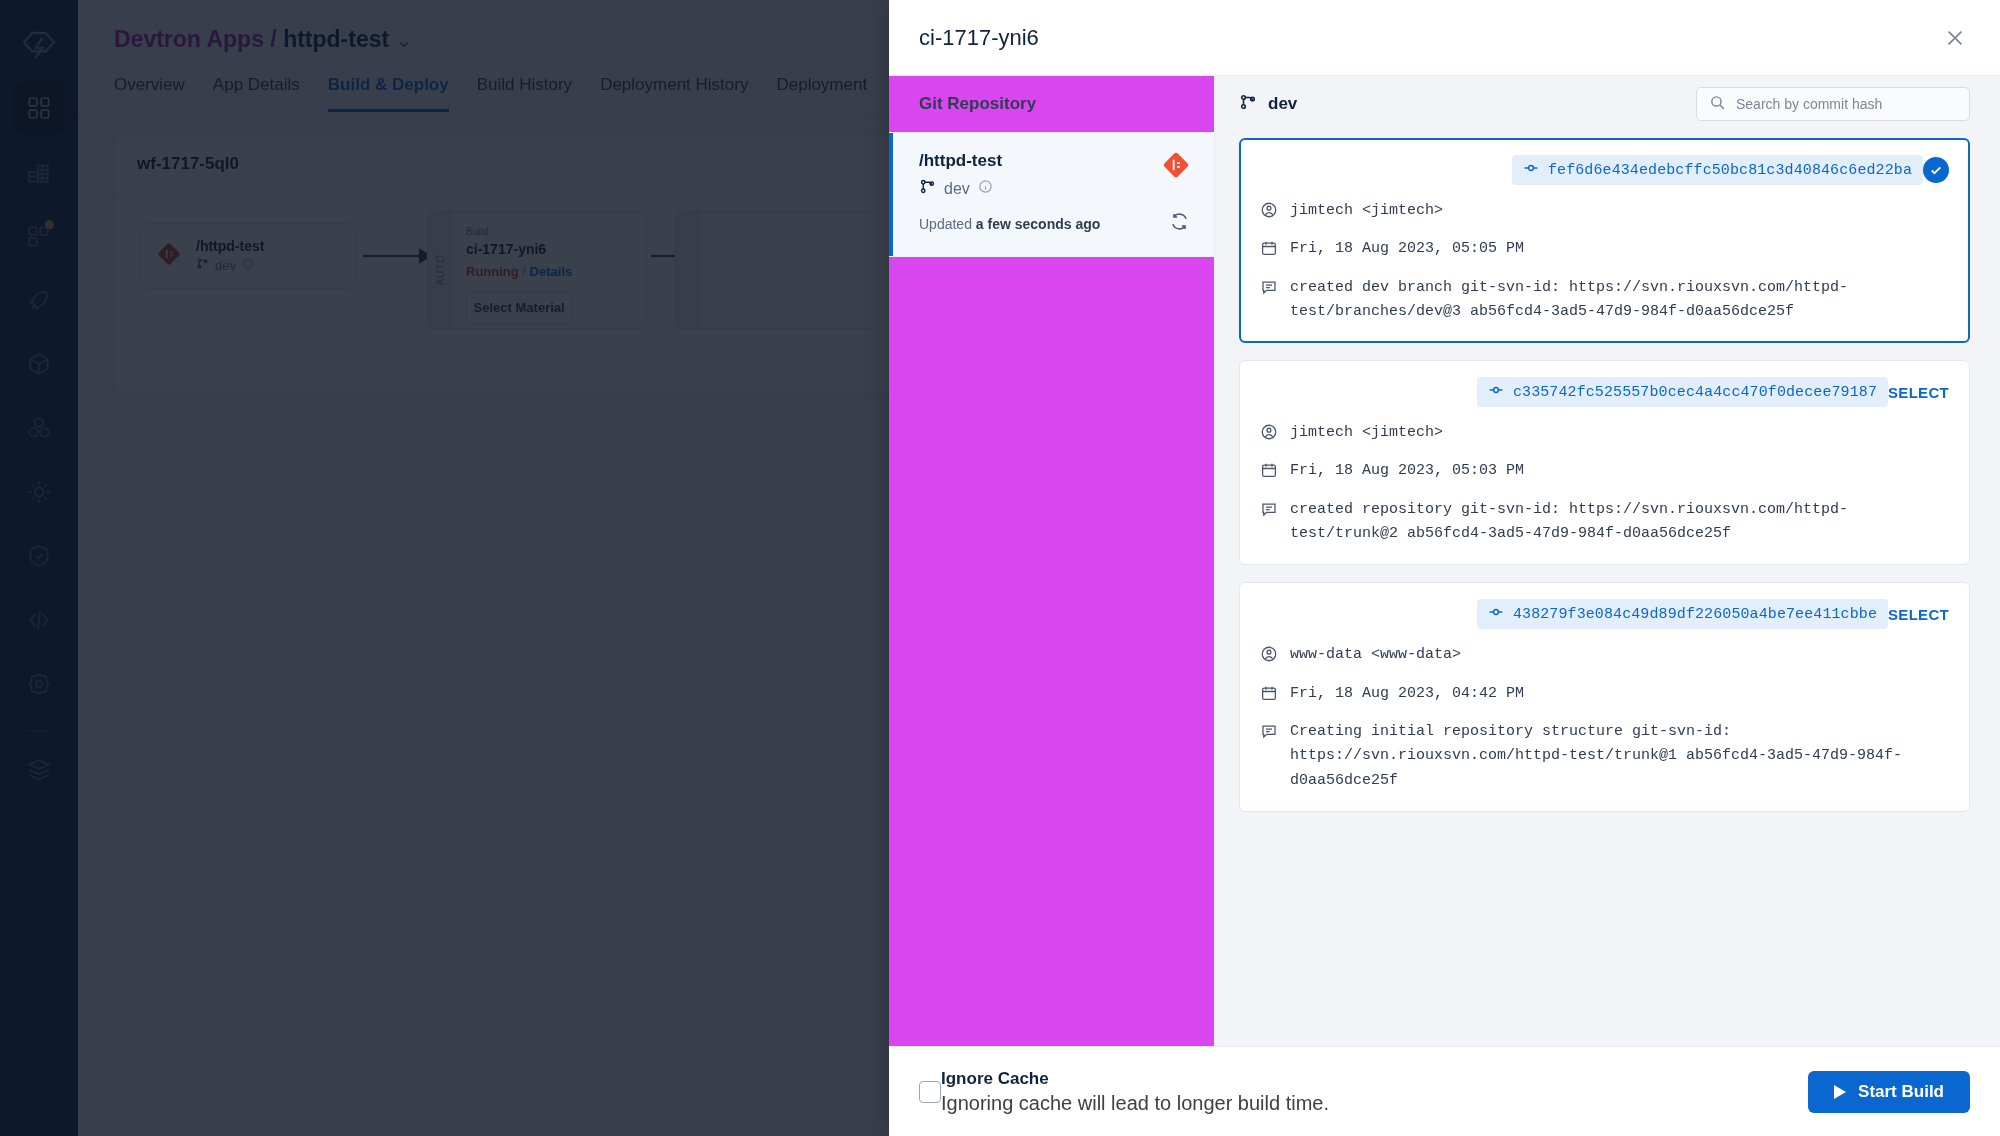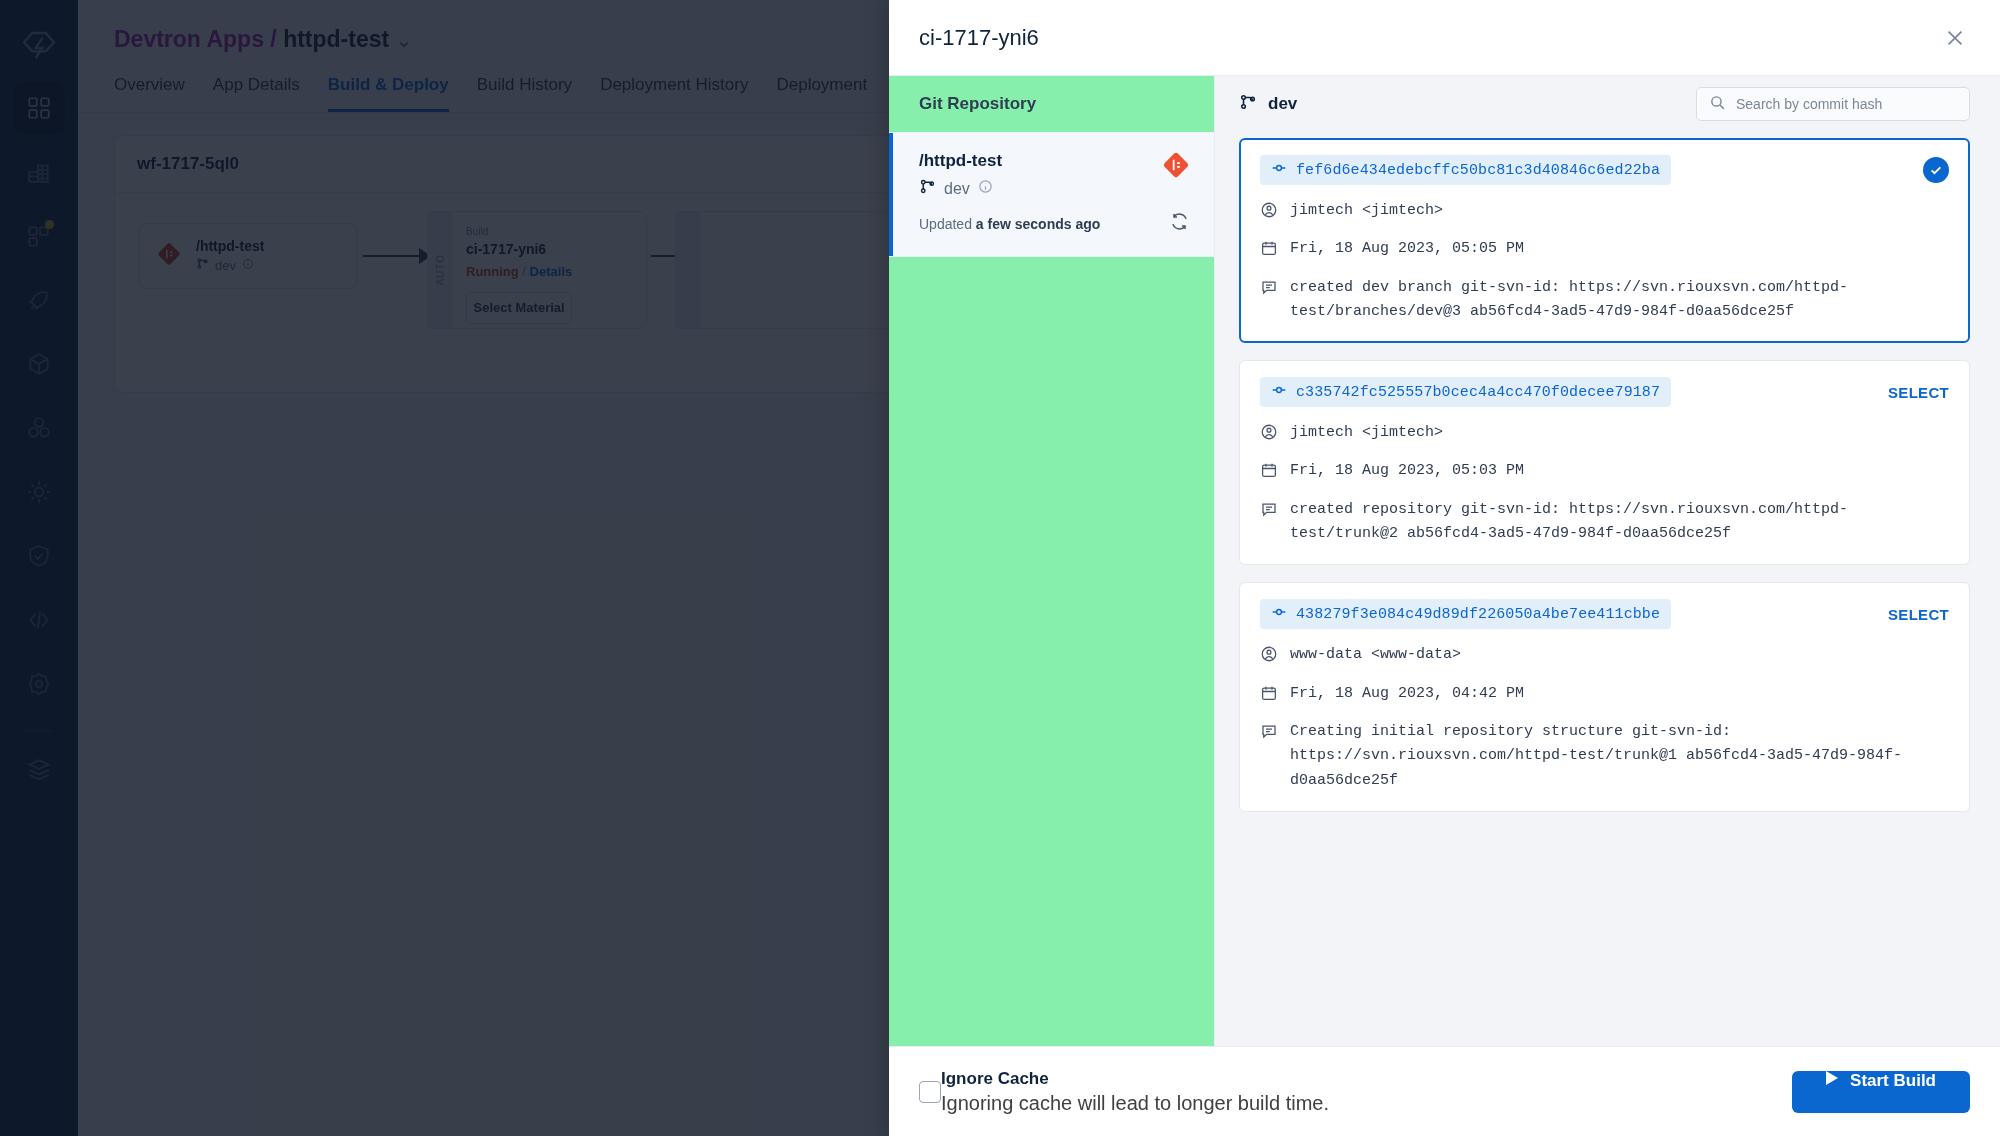--- a/index.html
+++ b/index.html
@@ -102,21 +102,21 @@
     justify-content: space-between; padding: 0 28px 0 30px; background: #fff;
     border-bottom: 1px solid #e9ecf1;
   }
   .modal-title { font-size: 22px; font-weight: 400; color: #10233e; }
   .close-btn { width: 34px; height: 34px; display:flex; align-items:center; justify-content:center; color:#7b8798; }
 
   .modal-body { flex: 1 1 auto; display: flex; min-height: 0; }
 
   
   .left-pane {
-    width: 326px; flex: 0 0 326px; background: #86efac; border-right: 1px solid #e9ecf1;
+    width: 326px; flex: 0 0 326px; background: #d946ef; border-right: 1px solid #e9ecf1;
     display: flex; flex-direction: column;
   }
   .left-pane-head {
     height: 56px; display: flex; align-items: center; padding: 0 0 0 30px;
     font-size: 17px; font-weight: 700; color: #2f3c51;
   }
   .repo-item {
     position: relative; background: #f4f7fb; padding: 18px 24px 20px 30px;
     border-top: 1px solid #eef1f5; border-bottom: 1px solid #eef1f5;
   }
@@ -146,21 +146,21 @@
     font-family: "Liberation Sans", sans-serif; width: 100%;
   }
   .search-box input::placeholder { color: #7b8798; }
 
   .commit-list { flex: 1 1 auto; overflow: hidden; padding: 6px 30px 20px 24px; }
   .commit-card {
     background: #fff; border: 1px solid #e4e7ec; border-radius: 6px;
     padding: 16px 20px 18px 20px; margin-bottom: 17px; position: relative;
   }
   .commit-card.selected { border: 2px solid #0b67d0; padding: 15px 19px 17px 19px; }
-  .cc-top { display: flex; align-items: center; justify-content: space-between; }
+  .cc-top { display: flex; align-items: center; justify-content: flex-end; }
   .hash-pill {
     display: inline-flex; align-items: center; gap: 9px;
     background: #e3eefb; border-radius: 4px; padding: 5px 11px;
   }
   .hash-text {
     font-family: "Liberation Mono", monospace; font-size: 15px; color: #0b67d0; letter-spacing: 0.1px;
   }
   .select-link { font-size: 15px; font-weight: 700; color: #0b67d0; letter-spacing: 0.3px; }
   .check-badge {
     width: 26px; height: 26px; border-radius: 50%; background: #0b67d0;
@@ -178,21 +178,21 @@
   .modal-footer {
     flex: 0 0 90px; height: 90px; border-top: 1px solid #e9ecf1; background: #fff;
     display: flex; align-items: center; justify-content: space-between; padding: 0 30px 0 30px;
   }
   .cache-wrap { display: flex; align-items: center; }
   .cbx { width: 22px; height: 22px; border: 1.6px solid #9aa5b5; border-radius: 4px; background: #fff; }
   .cache-title { font-size: 17px; font-weight: 700; color: #10233e; }
   .cache-sub { font-size: 20px; color: #404040; margin-top: 3px; }
   .start-btn {
     height: 42px; background: #0b67d0; border-radius: 6px; color: #fff;
-    display: flex; align-items: flex-start; gap: 12px; padding: 0 34px;
+    display: flex; align-items: center; gap: 12px; padding: 0 26px;
     font-size: 17px; font-weight: 700;
   }
   .tri { width: 0; height: 0; border-left: 12px solid #fff; border-top: 7px solid transparent; border-bottom: 7px solid transparent; }
 </style>
 </head>
 <body>
 
 <div class="screen">
 
   <div class="bg-app">

